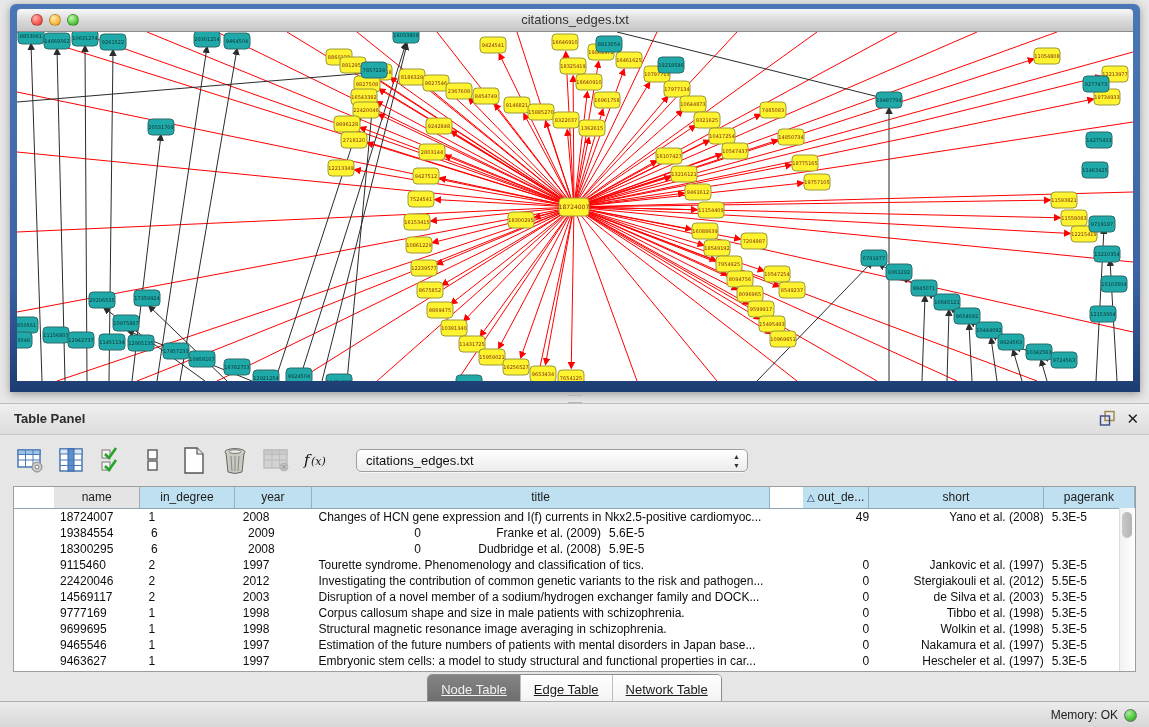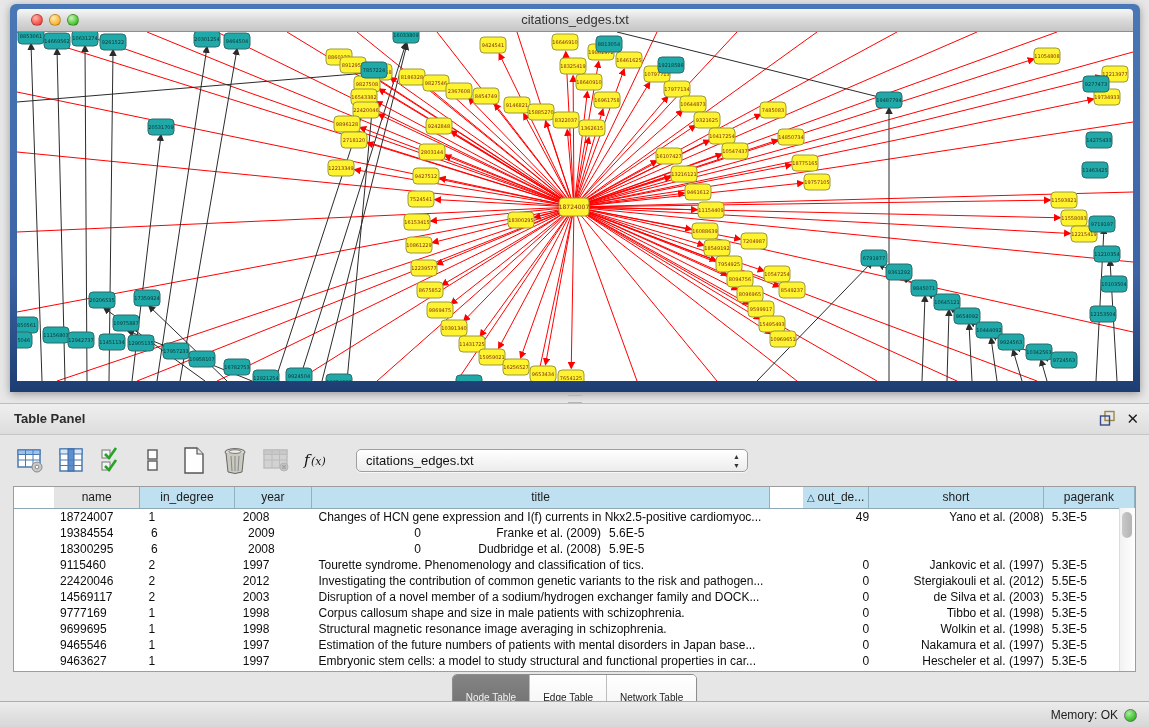--- a/index.html
+++ b/index.html
@@ -102,21 +102,21 @@
   }
   
   .tabs-row{
     position:absolute;left:0;top:270px;width:100%;display:flex;justify-content:center;
   }
   .tab-group{
     display:inline-flex;border:1px solid #8d8d8d;border-radius:5px;overflow:hidden;
     background:#ffffff;box-shadow:0 1px 1px rgba(0,0,0,.15);
   }
   .tab{
-    font-size:10px;color:#1c1c1c;padding:14px 13px;height:19px;line-height:18px;
+    font-size:13px;color:#1c1c1c;padding:6px 13px;height:19px;line-height:18px;
     border-right:1px solid #bdbdbd;background:linear-gradient(#ffffff,#f1f1f1);text-decoration:underline;
   }
   .tab:last-child{border-right:none;}
   .tab.active{background:linear-gradient(#848484,#6a6a6a);color:#f2f2f2;}
   
   .statusbar{
     position:absolute;left:0;top:297px;width:100%;height:27px;
     background:linear-gradient(#ececec,#d6d6d6);border-top:1px solid #aeaeae;
     box-sizing:border-box;
   }

